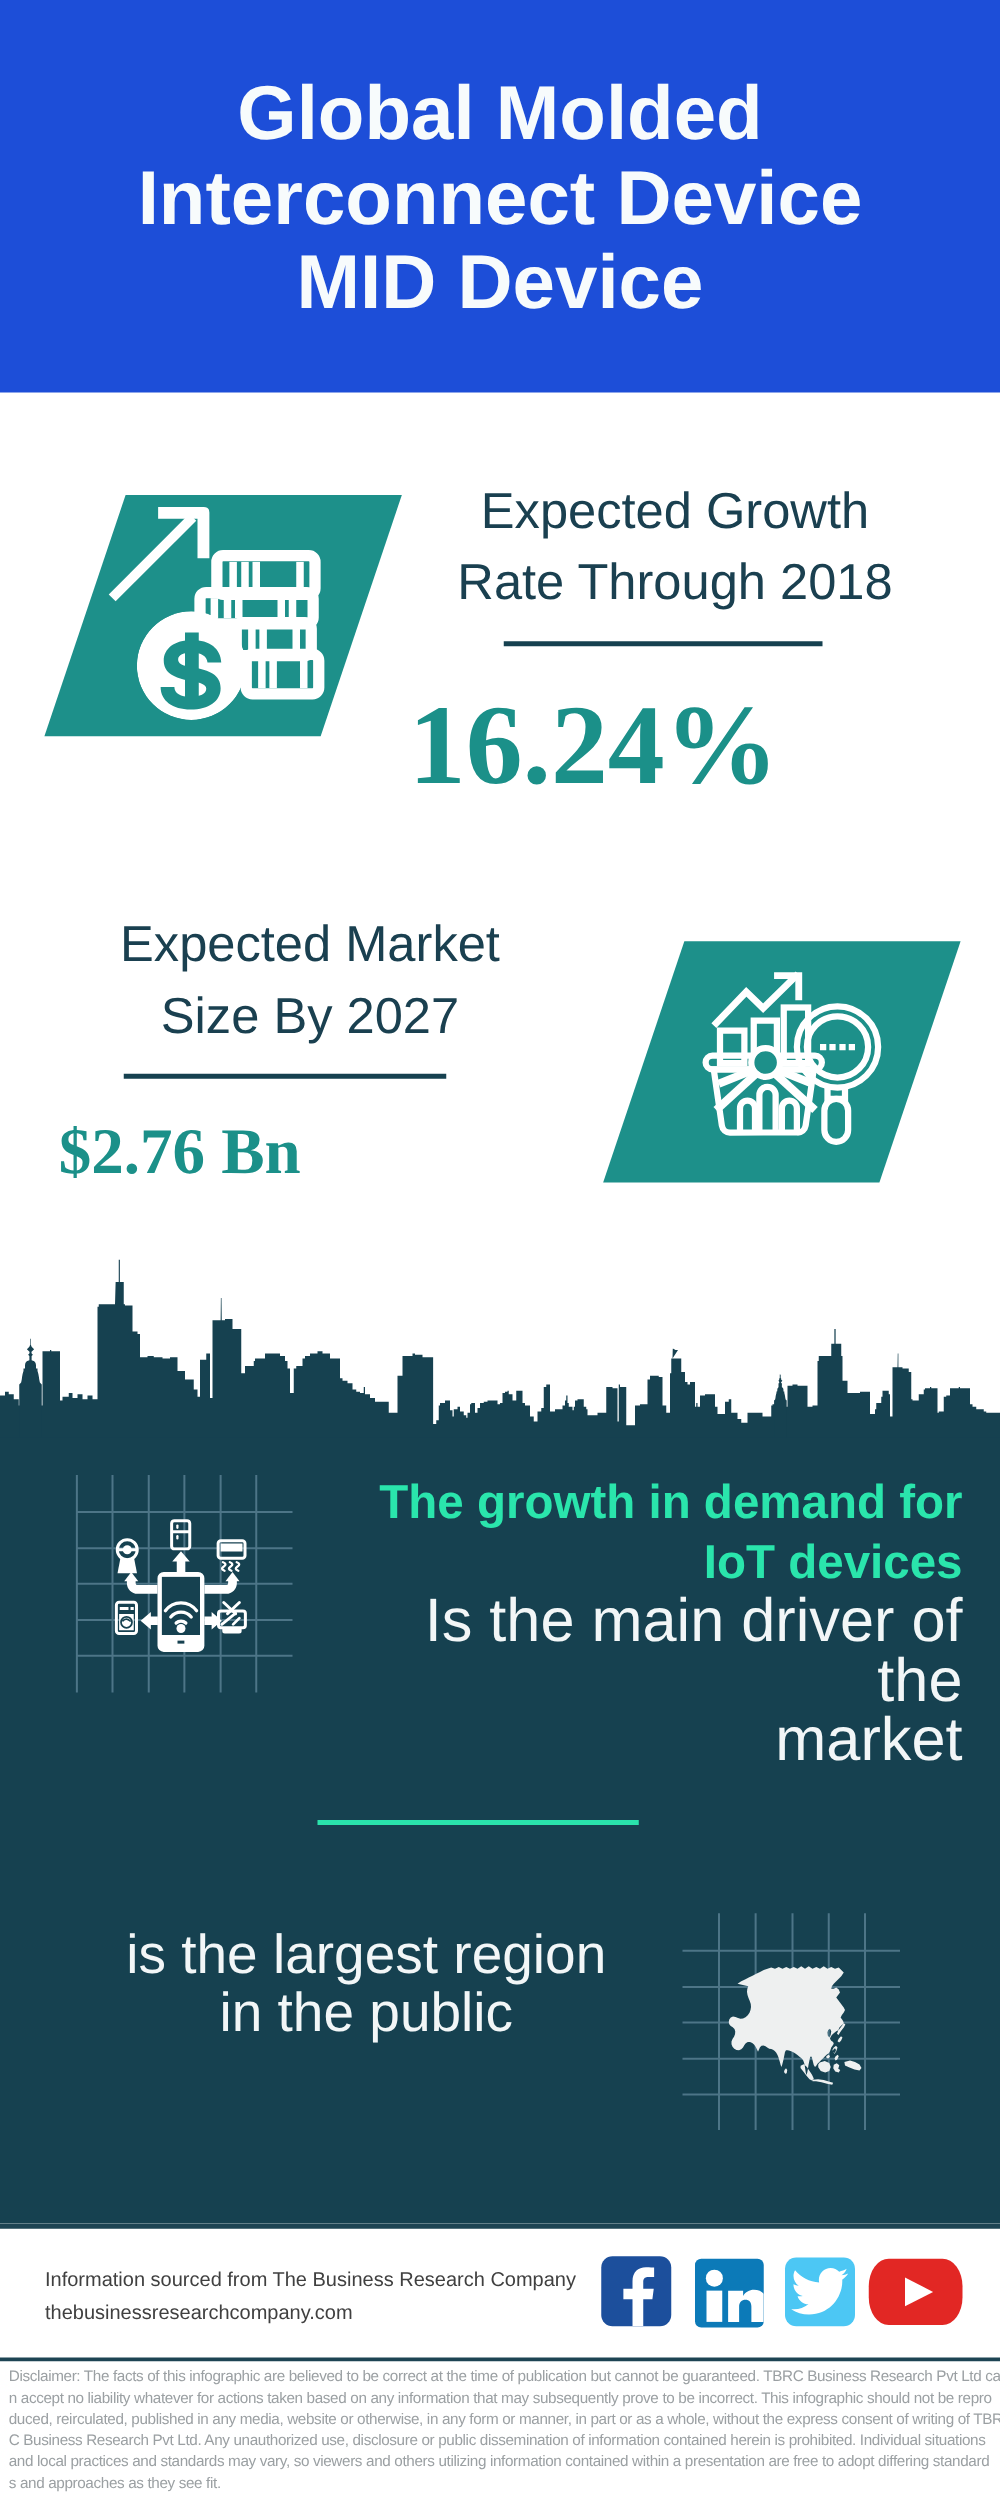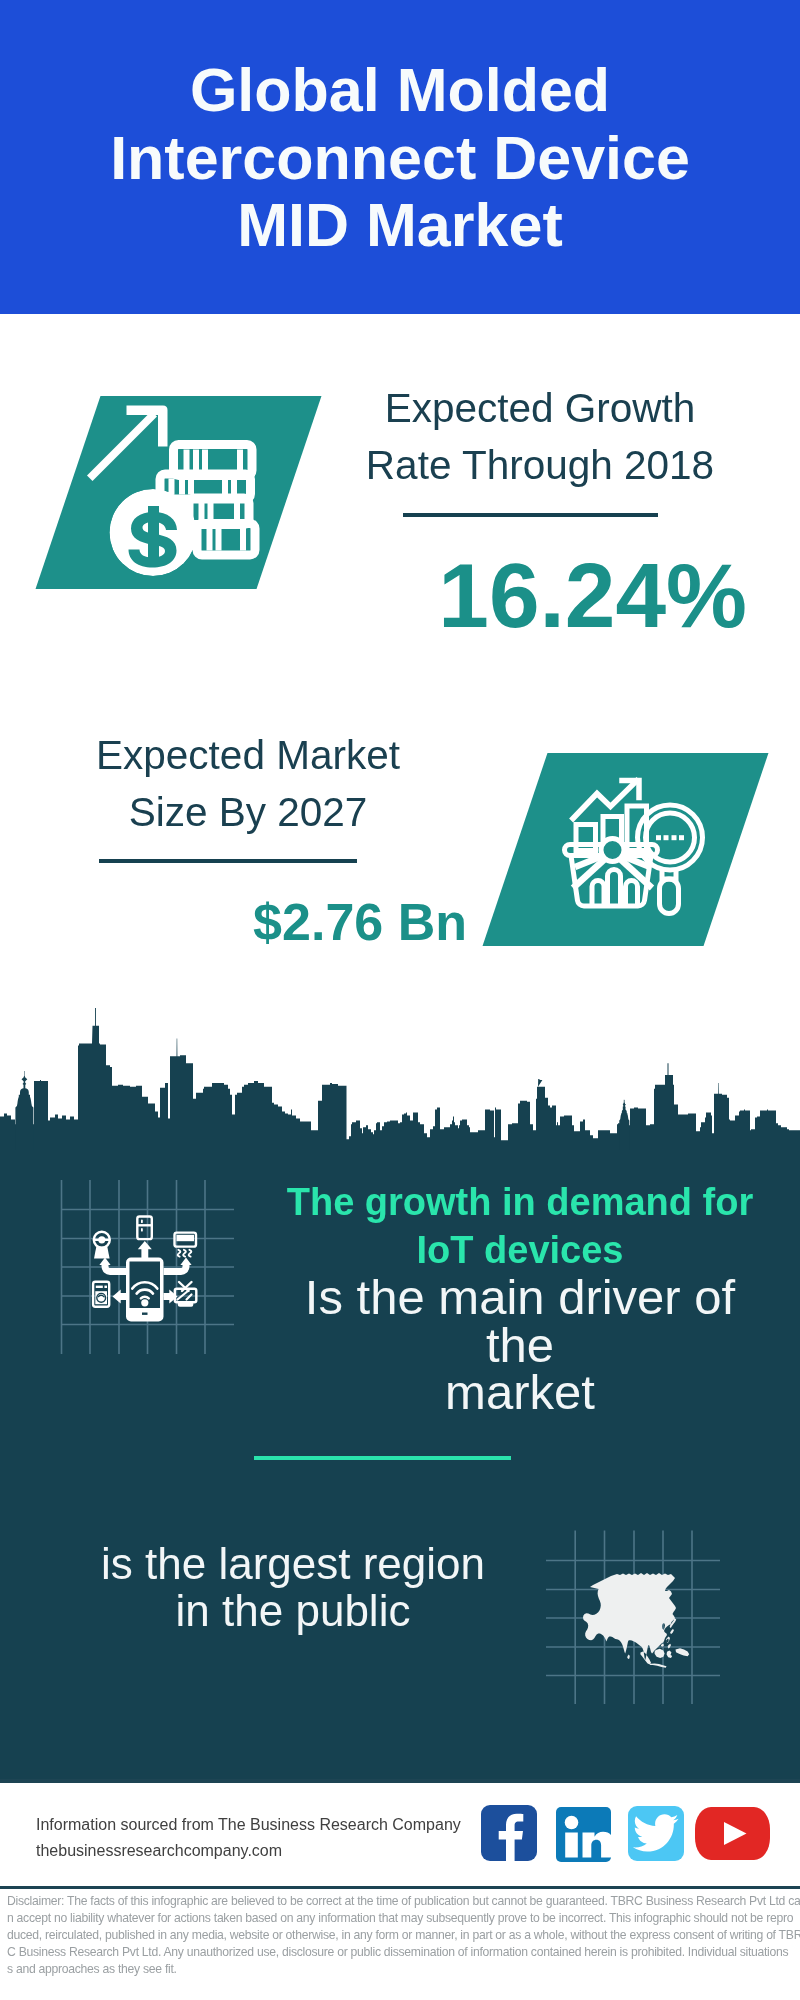--- a/index.html
+++ b/index.html
@@ -14,22 +14,22 @@
   .header-title { position:absolute; left:0; top:57px; width:800px; text-align:center;
     color:#f7fbfc; font-size:61px; font-weight:bold; line-height:67.5px; }
 
   
   .para { position:absolute; background:#1d908a; transform:skewX(-18.6deg); }
 
   
   .stat-label { position:absolute; color:#1a4050; font-weight:normal; font-size:40.5px;
                 line-height:56.5px; text-align:center; }
   .stat-rule { position:absolute; height:4px; background:#164150; }
-  .stat-value { position:absolute; color:#1b9089; font-weight:bold; text-align:right;
-                white-space:nowrap; }
+  .stat-value { position:absolute; color:#1b9089; font-weight:bold; text-align:left;
+                white-space:nowrap;font-family:Liberation Serif, serif; }
 
   
   .darkbg { position:absolute; left:0; top:1145px; width:800px; height:634px; background:#164150; }
   .sky { position:absolute; left:0; top:1000px; width:800px; height:150px; display:block; }
 
   .hl { position:absolute; text-align:center; }
   .hl .acc { display:block; font-size:38px; line-height:47.5px; }
   #asiablk .acc { font-size:42px; line-height:47.5px; }
   #asiablk .rst { font-size:44px; line-height:47px; }
   .hl .rst { display:block; font-size:49px; line-height:47.5px; }
@@ -50,21 +50,21 @@
 </style>
 </head>
 <body>
 
 <div class="page">
 
   <div class="header">
     <div class="header-title">
       <div>Global Molded</div>
       <div>Interconnect Device</div>
-      <div>MID Market</div>
+      <div>MID Device</div>
     </div>
   </div>
 
   <div class="para" style="left:68px; top:396px; width:221px; height:193px;">
   </div>
   <svg style="position:absolute; left:84px; top:398px; width:190px; height:190px;" viewBox="84 398 190 190">
       <g fill="#ffffff">
         <path d="M92.5 481 L87 475.5 L151.5 411 L157 416.5 Z"></path>
         <path d="M126.5 405.5 H163 q4.5 0 4.5 4.5 V446.5 H158 V415 H126.5 Z"></path>
         <rect x="173.5" y="444.5" width="78.5" height="31.0" rx="5" ry="5" fill="none" stroke="#ffffff" stroke-width="9"></rect>
@@ -238,21 +238,21 @@
         <line x1="191.5" y1="1282" x2="182" y2="1291"></line>
       </g>
       <g fill="#ffffff">
         <path d="M177.8 1302.2 h15.5 v2.6 a2 2 0 0 1 -2 2 h-11.5 a2 2 0 0 1 -2 -2 z"></path>
       </g>
       <g fill="none" stroke="#ffffff" stroke-width="2.2" stroke-linecap="round">
         <line x1="177.5" y1="1299.5" x2="188.5" y2="1290.5"></line>
         <line x1="186.5" y1="1299.5" x2="191.5" y2="1294.5"></line>
       </g>
     </svg>
-  <div class="hl" style="left:270px; top:1179px; width:500px;">
+  <div class="hl" style="left:270px; top:1179px; width:500px;text-align:right;">
     <div class="acc">The growth in demand for</div>
     <div class="acc">IoT devices</div>
     <div class="rst">Is the main driver of the</div>
     <div class="rst">market</div>
   </div>
 
   <div class="mid-rule" style="left:254px; top:1456px; width:257px;"></div>
 
   <div class="hl" id="asiablk" style="left:33px; top:1540px; width:520px;">
     <div class="rst">is the largest region</div>
@@ -299,16 +299,17 @@
 <svg viewBox="0 0 75 53" width="75" height="53">
           <path d="M29 15 L51.5 26.5 L29 38 Z" fill="#ffffff"></path>
         </svg></div>
     </div>
   <div class="foot-rule-mid"></div>
   <div class="disc">
       <div>Disclaimer: The facts of this infographic are believed to be correct at the time of publication but cannot be guaranteed. TBRC Business Research Pvt Ltd ca</div>
       <div>n accept no liability whatever for actions taken based on any information that may subsequently prove to be incorrect. This infographic should not be repro</div>
       <div>duced, reirculated, published in any media, website or otherwise, in any form or manner, in part or as a whole, without the express consent of writing of TBR</div>
       <div>C Business Research Pvt Ltd. Any unauthorized use, disclosure or public dissemination of information contained herein is prohibited. Individual situations</div>
+      <div>and local practices and standards may vary, so viewers and others utilizing information contained within a presentation are free to adopt differing standard</div>
       <div>s and approaches as they see fit.</div>
     </div>
 
 </div>
 
 </body></html>

